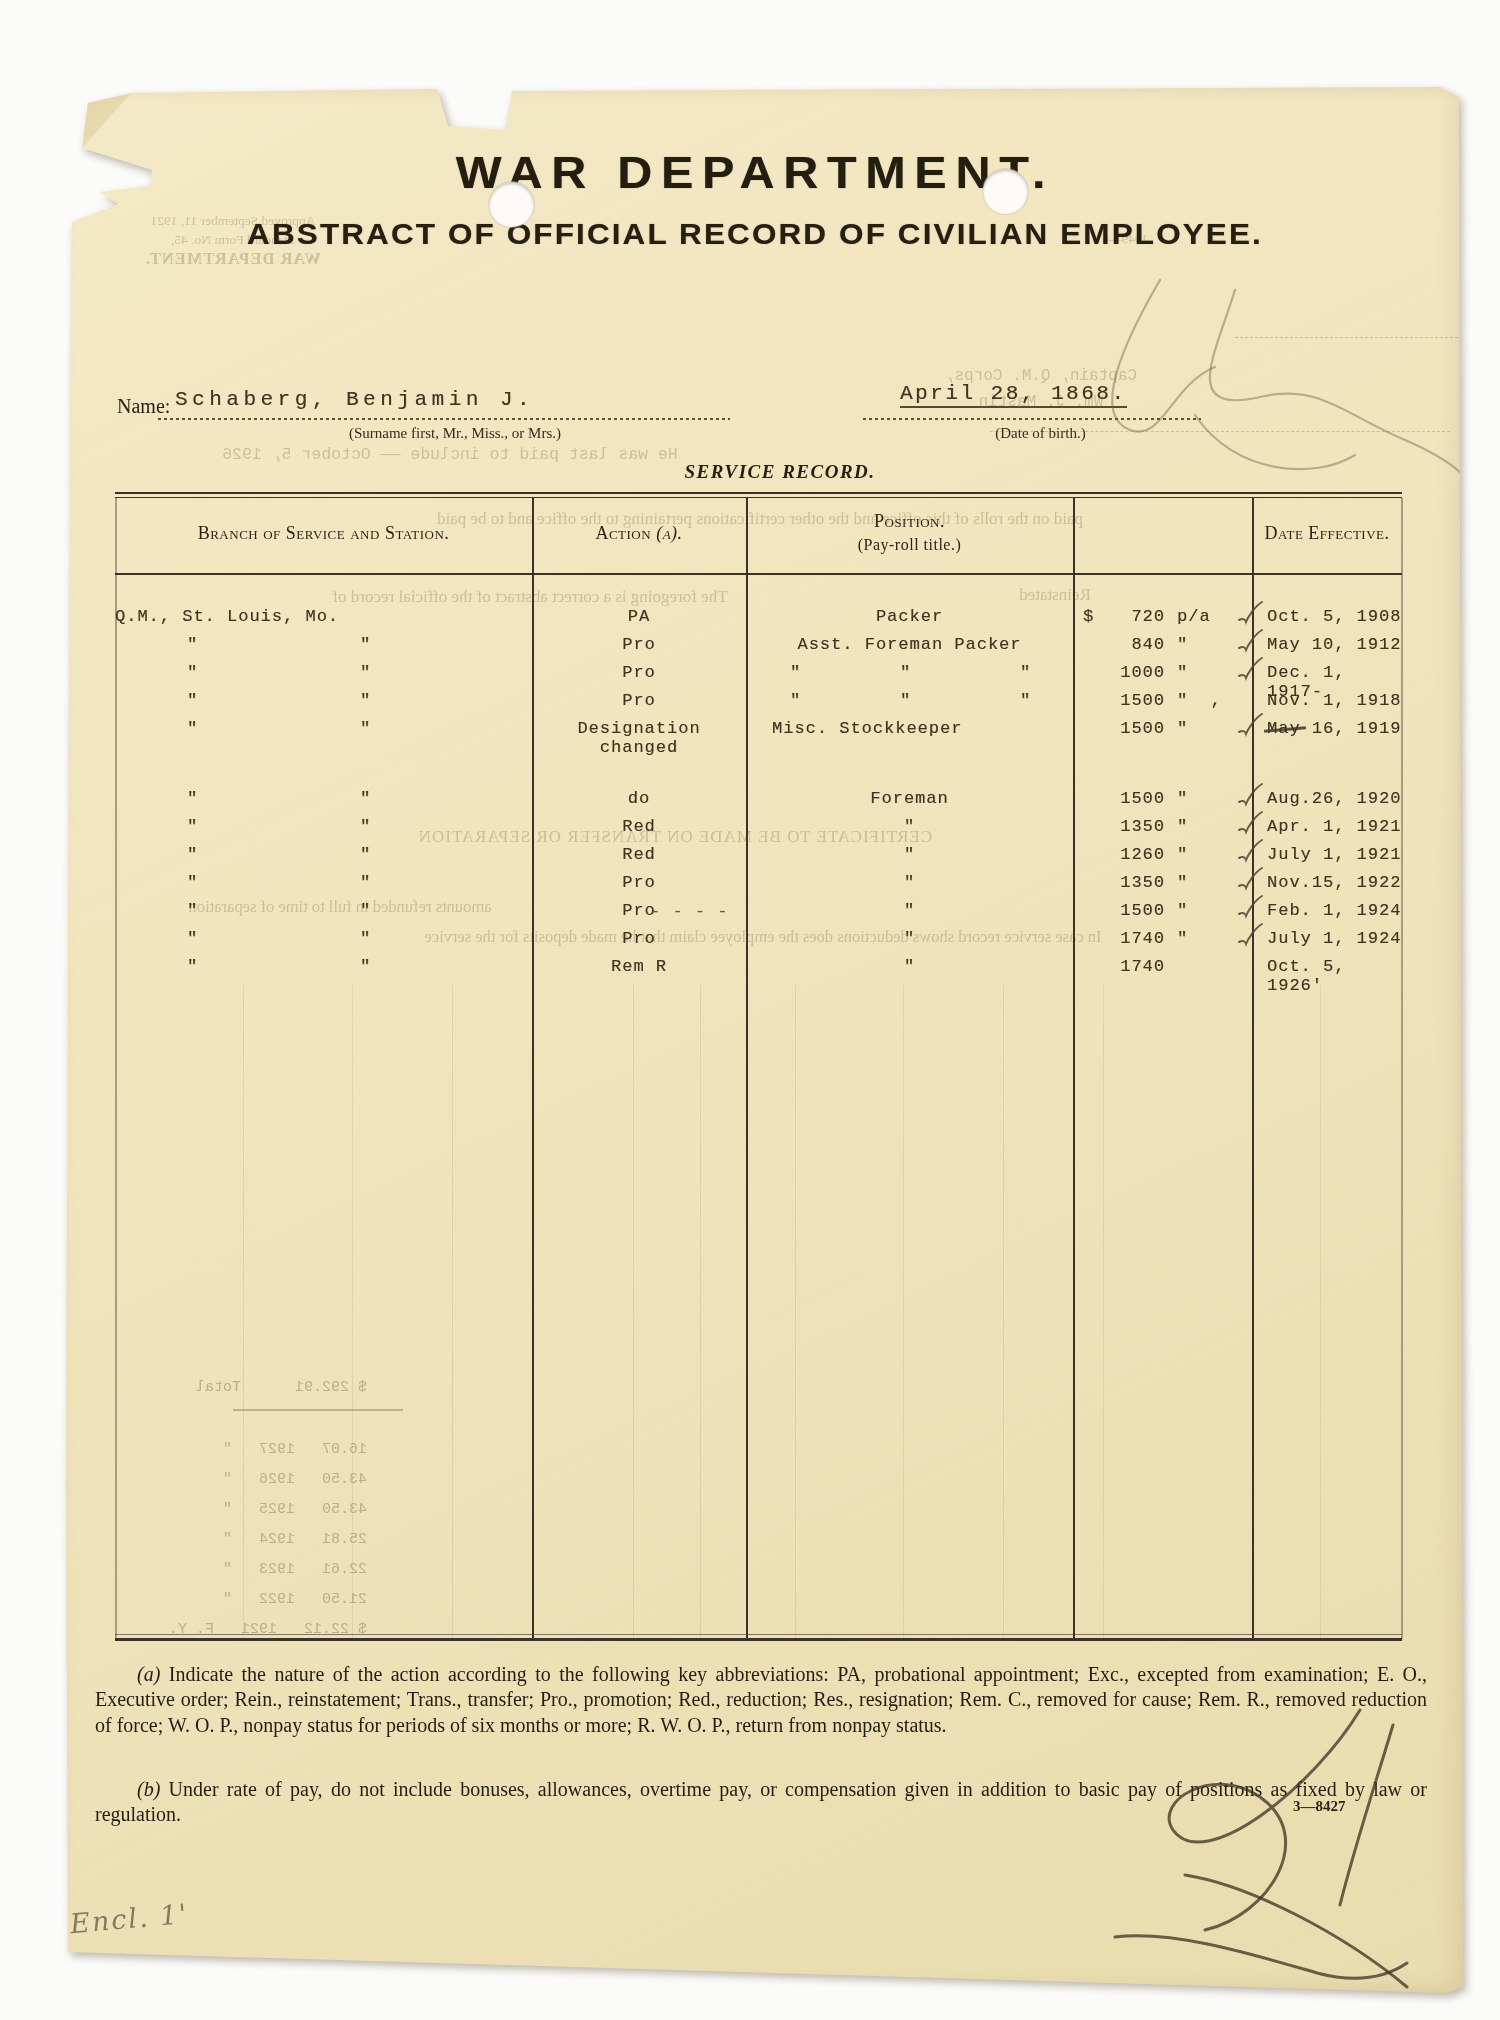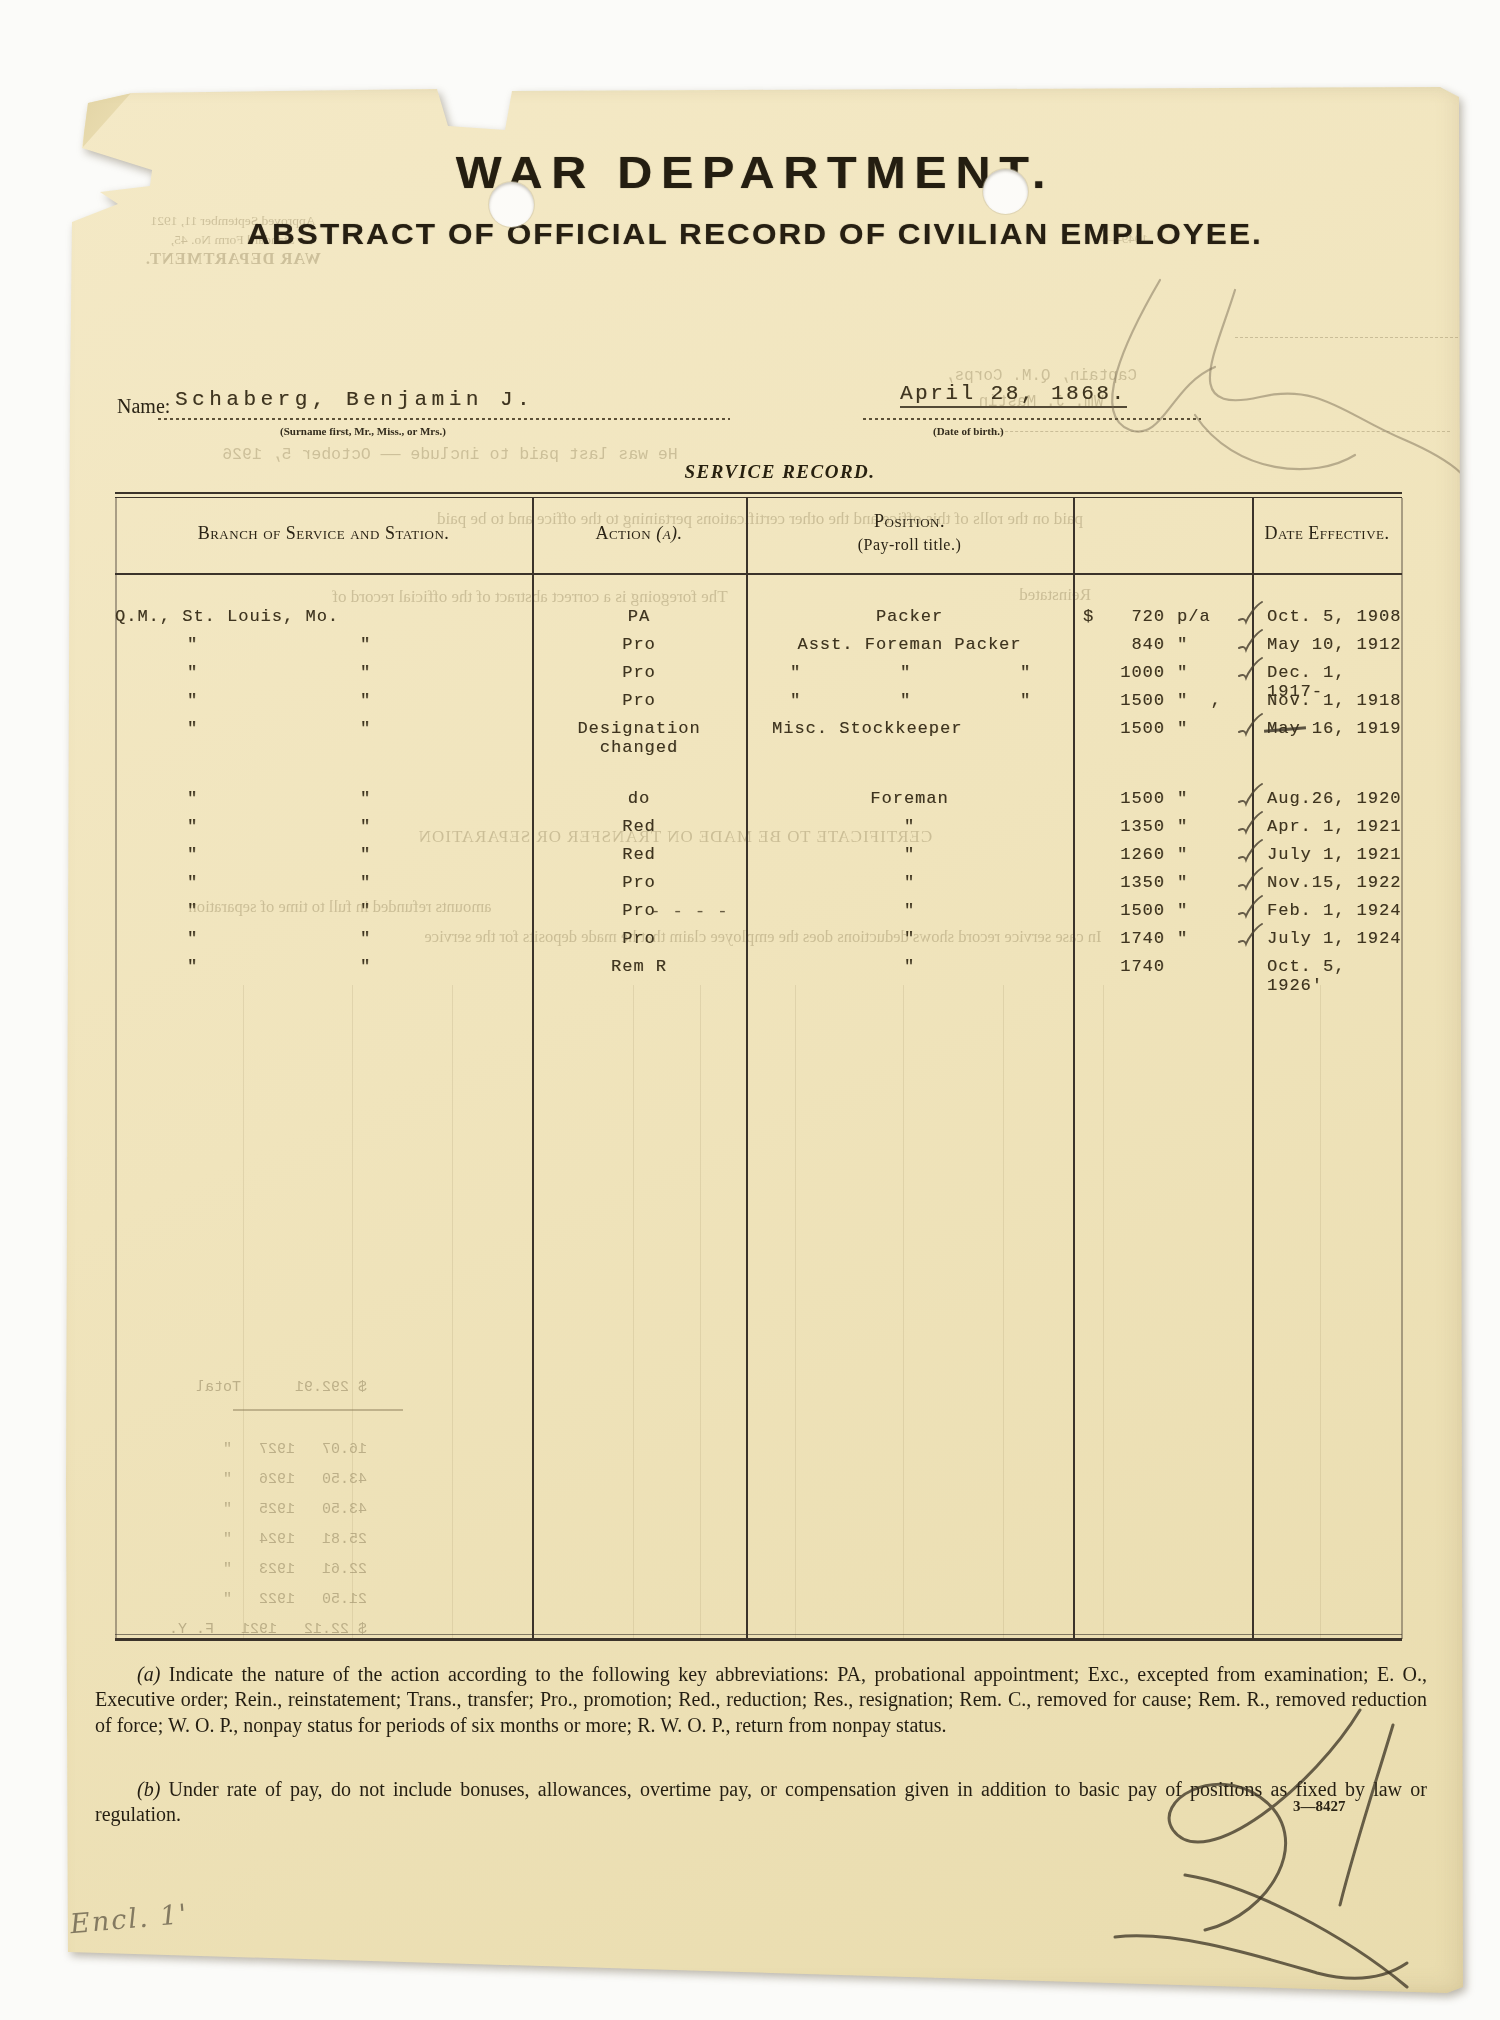--- a/index.html
+++ b/index.html
@@ -33,21 +33,21 @@
     font-family:"Liberation Sans",sans-serif;font-weight:bold;font-size:45px;
     letter-spacing:8px;transform:scaleX(1.08);color:#241e11;text-shadow:0 0 1px rgba(35,28,12,.55);}
   .h2{position:absolute;left:0;top:132px;width:1400px;text-align:center;
     font-family:"Liberation Sans",sans-serif;font-weight:bold;font-size:30px;
     letter-spacing:2px;transform:scaleX(1.05);color:#261f12;text-shadow:0 0 1px rgba(35,28,12,.5);}
   .name-label{position:absolute;left:62px;top:310px;font-size:20px;color:#2a2315;}
   .dotline{position:absolute;height:2px;
     background:repeating-linear-gradient(90deg,#5c5138 0 3px,transparent 3px 6px);}
   .dl-name{left:103px;top:333px;width:572px;}
   .dl-date{left:808px;top:333px;width:338px;}
-  .hint{position:absolute;font-size:11px;color:#332c1d;text-align:left;font-weight:bold;}
+  .hint{position:absolute;font-size:15px;color:#332c1d;text-align:center;}
   .hint-name{left:225px;top:340px;width:350px;}
   .hint-date{left:878px;top:340px;width:215px;}
   .service-title{position:absolute;left:560px;top:376px;width:330px;text-align:center;
     font-weight:bold;font-size:19px;letter-spacing:1.5px;color:#27200f;font-style:italic;}
 
   
   .typed{font-family:"Liberation Mono",monospace;color:#3e341f;
     text-shadow:0.4px 0.4px 0.6px rgba(60,50,30,.4);}
   .typed-name{position:absolute;left:120px;top:303px;font-size:21px;letter-spacing:4.5px;}
   .typed-date{position:absolute;left:845px;top:297px;font-size:21px;letter-spacing:2.5px;

